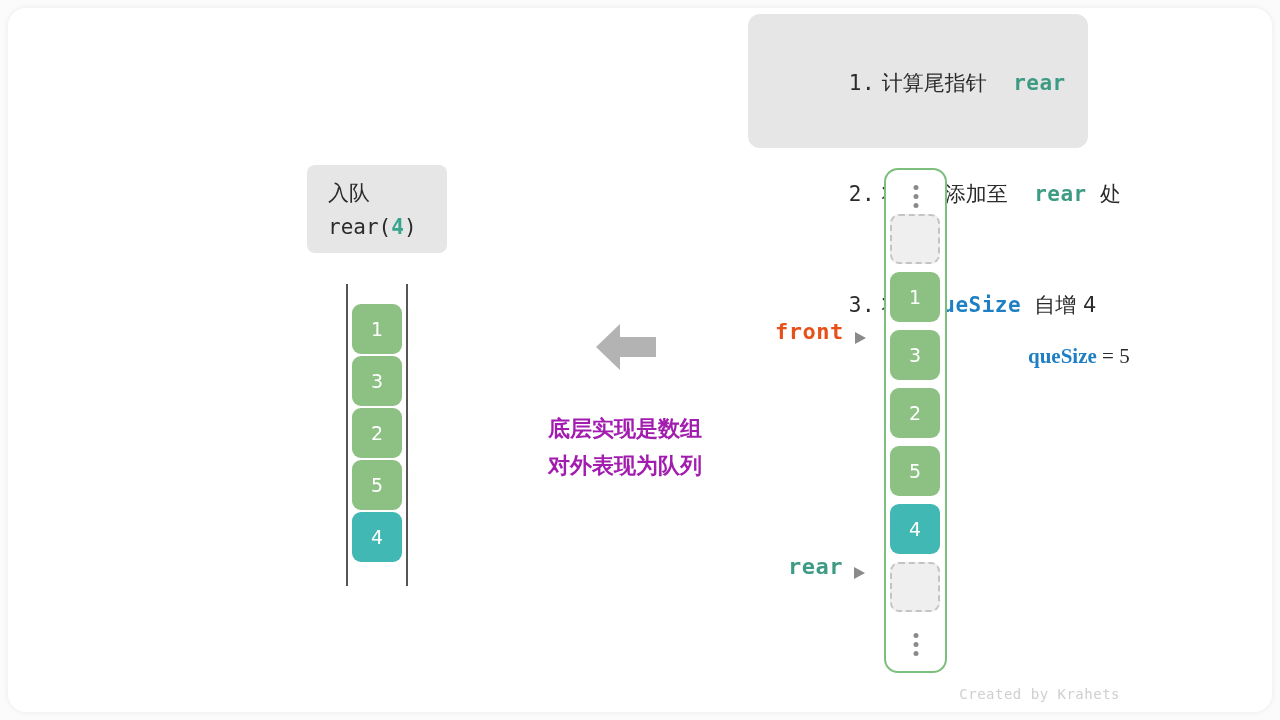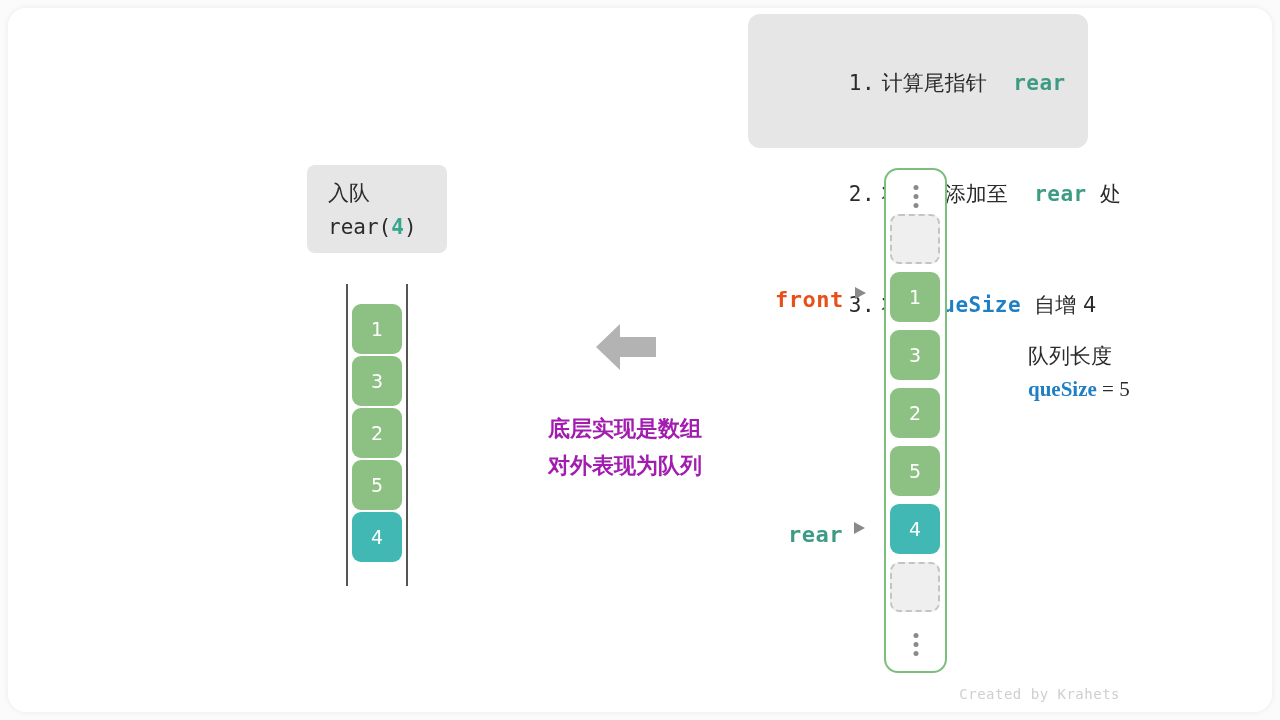--- a/index.html
+++ b/index.html
@@ -187,23 +187,24 @@
     width: 5px;
     height: 5px;
     border-radius: 50%;
     background: #8a8a8a;
   }
 
   
   .pointer {
     position: absolute;
     display: flex;
-    align-items: flex-start;
+    align-items: flex-end;
     gap: 11px;
     white-space: nowrap;
+    margin-top: 32px;
   }
   .pointer .plabel {
     font-family: "DejaVu Sans Mono", monospace;
     font-weight: bold;
     font-size: 22px;
     letter-spacing: 0.5px;
   }
   .pointer .ptri {
     width: 0;
     height: 0;
@@ -317,19 +318,18 @@
   <div class="pointer" id="pointer-front">
     <span class="plabel">front</span>
     <span class="ptri"></span>
   </div>
   <div class="pointer" id="pointer-rear">
     <span class="plabel">rear</span>
     <span class="ptri"></span>
   </div>
 
   <div id="quesize-note">
-    <div class="qline1 cjk">队列长度</div>
     <div class="qline2"><span class="kw-blue">queSize</span><span> = </span><span>5</span></div>
   </div>
 
   <div id="watermark">Created by Krahets</div>
 
 </div>
 
 </body></html>

